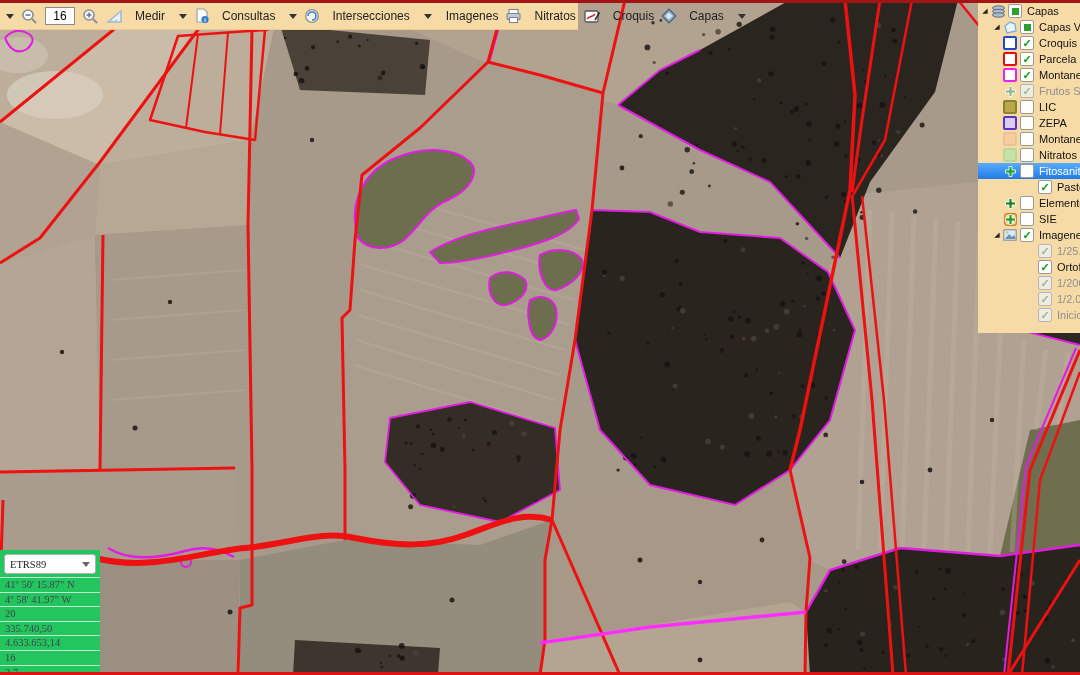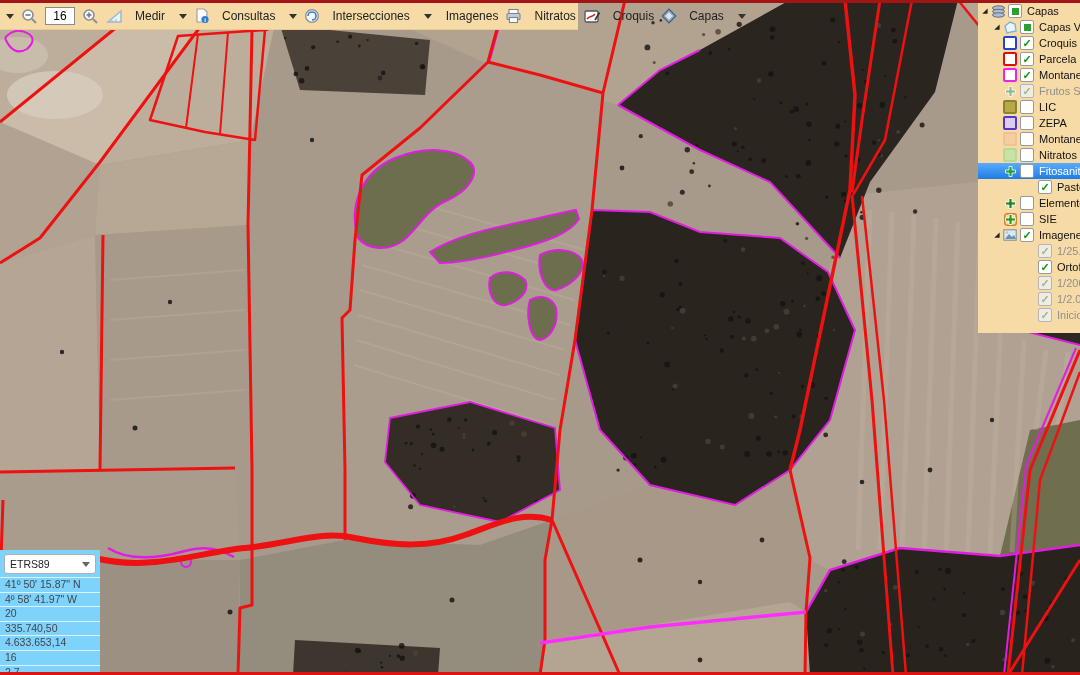--- a/index.html
+++ b/index.html
@@ -34,22 +34,22 @@
     margin:0 2px;display:flex;align-items:center;justify-content:center;
     font-size:11px;line-height:10px;color:#149c14;font-weight:bold;}
   .cb.dis{background:#f0ece2;color:#9dbb9d;border-color:#b5b5b5;}
   .tri{width:12px;height:12px;flex:0 0 12px;background:#fff;border:1px solid #9a9a9a;border-radius:2px;
     margin:0 2px;display:flex;align-items:center;justify-content:center;}
   .tri i{display:block;width:7px;height:7px;background:#2ca02c;}
   .swatch{width:10px;height:10px;flex:0 0 10px;border-radius:2px;margin-right:1px;}
   .tree-label{padding-left:3px;white-space:nowrap;}
 
   
-  .coords-panel{position:absolute;left:0;top:550px;bottom:3px;width:100px;background:#7dd3fc;
-    z-index:30;font-size:10.5px;color:#44444c;box-sizing:border-box;}
+  .coords-panel{position:absolute;left:0;top:550px;bottom:3px;width:100px;background:#22c55e;
+    z-index:30;font-size:10.5px;color:#44444c;box-sizing:border-box;font-family:Liberation Serif, serif;}
   .datum-select{margin:4px 4px 3px 4px;height:18px;background:#fff;border:1px solid #b0b0b0;
     border-radius:3px;display:flex;align-items:center;justify-content:space-between;
     padding:0 5px;font-size:10.5px;color:#222;cursor:default;}
   .chev{width:0;height:0;border-left:4px solid transparent;border-right:4px solid transparent;
     border-top:5px solid #666;}
   .coord-row{height:13.6px;line-height:13.6px;padding-left:5px;
     border-top:1px solid rgba(255,255,255,.7);white-space:nowrap;overflow:hidden;}
 </style>
 </head>
 <body>

